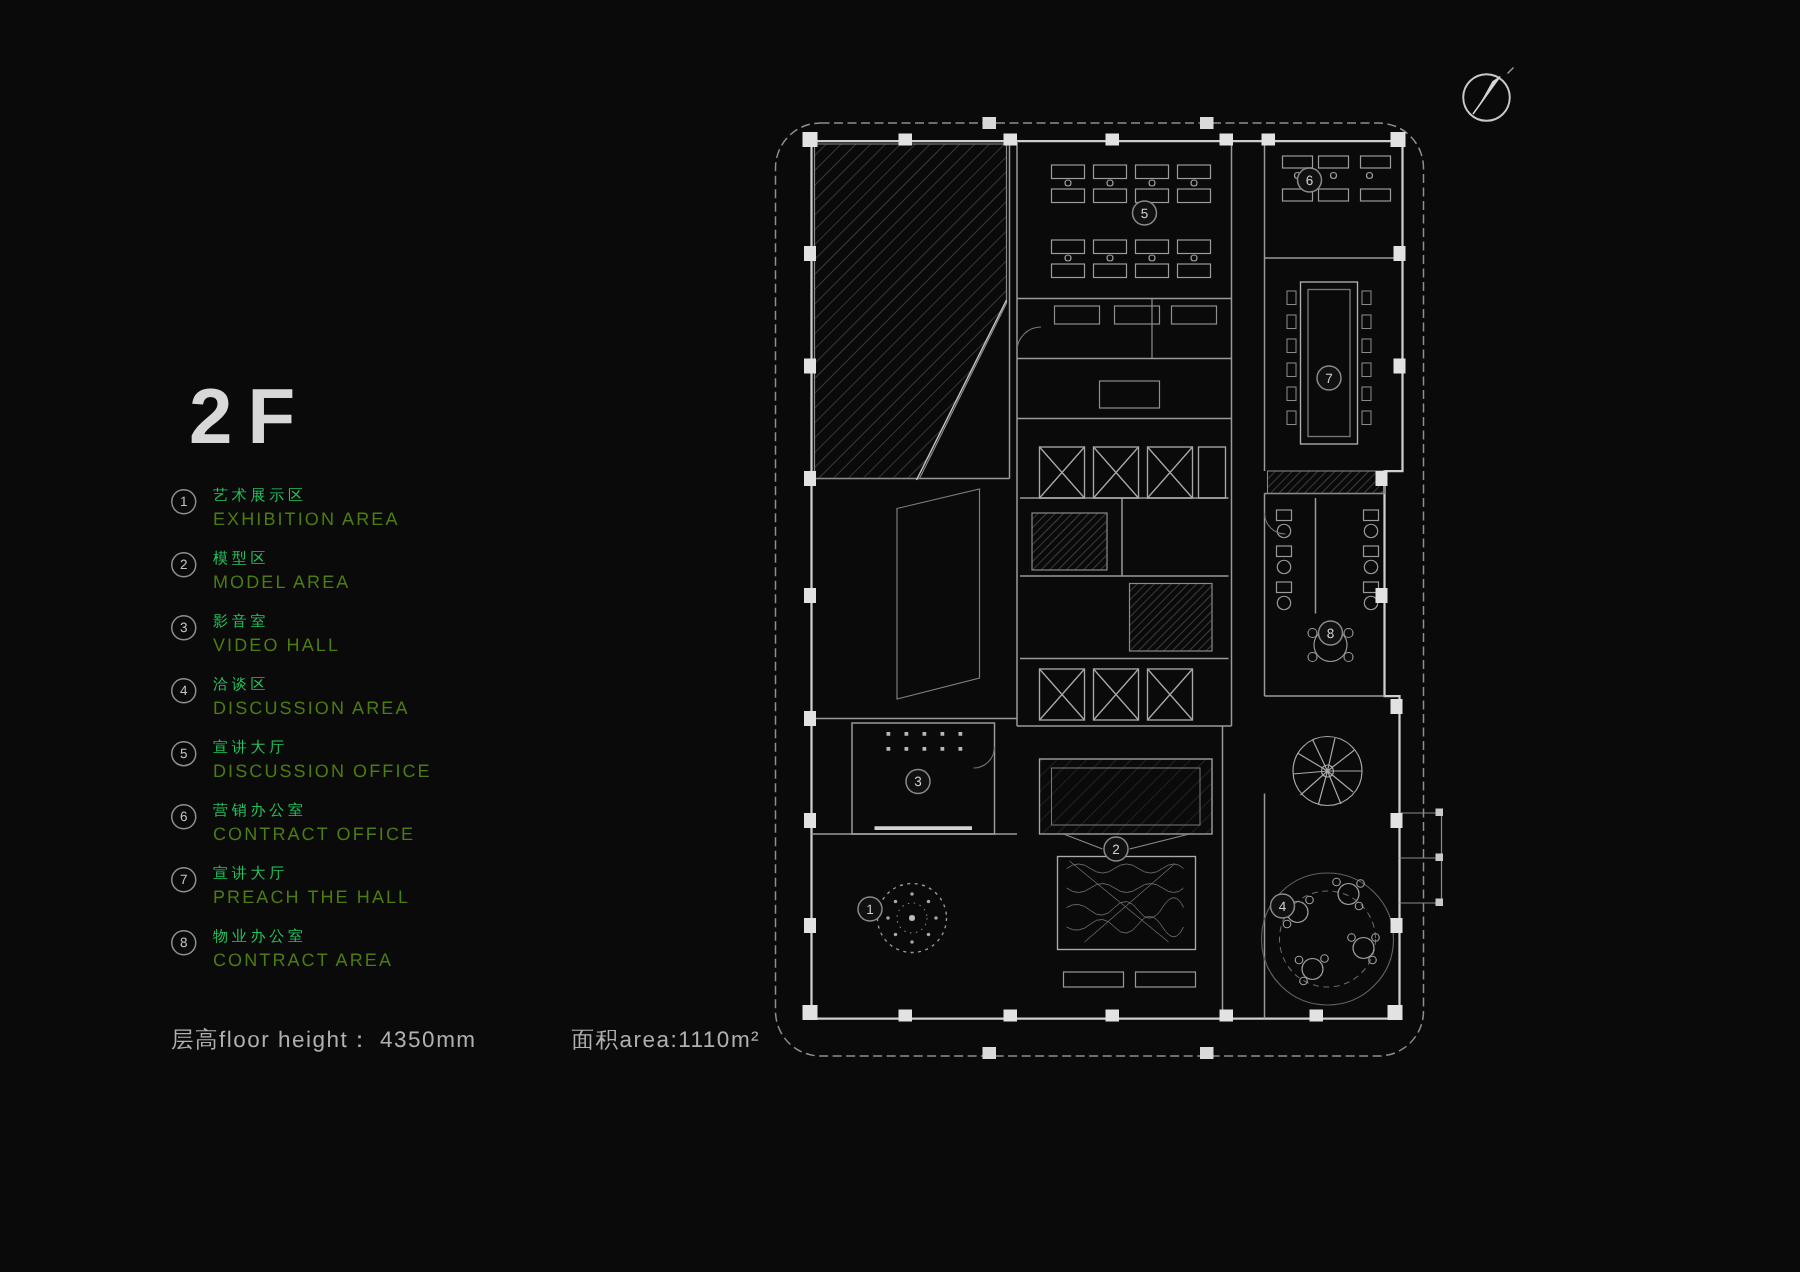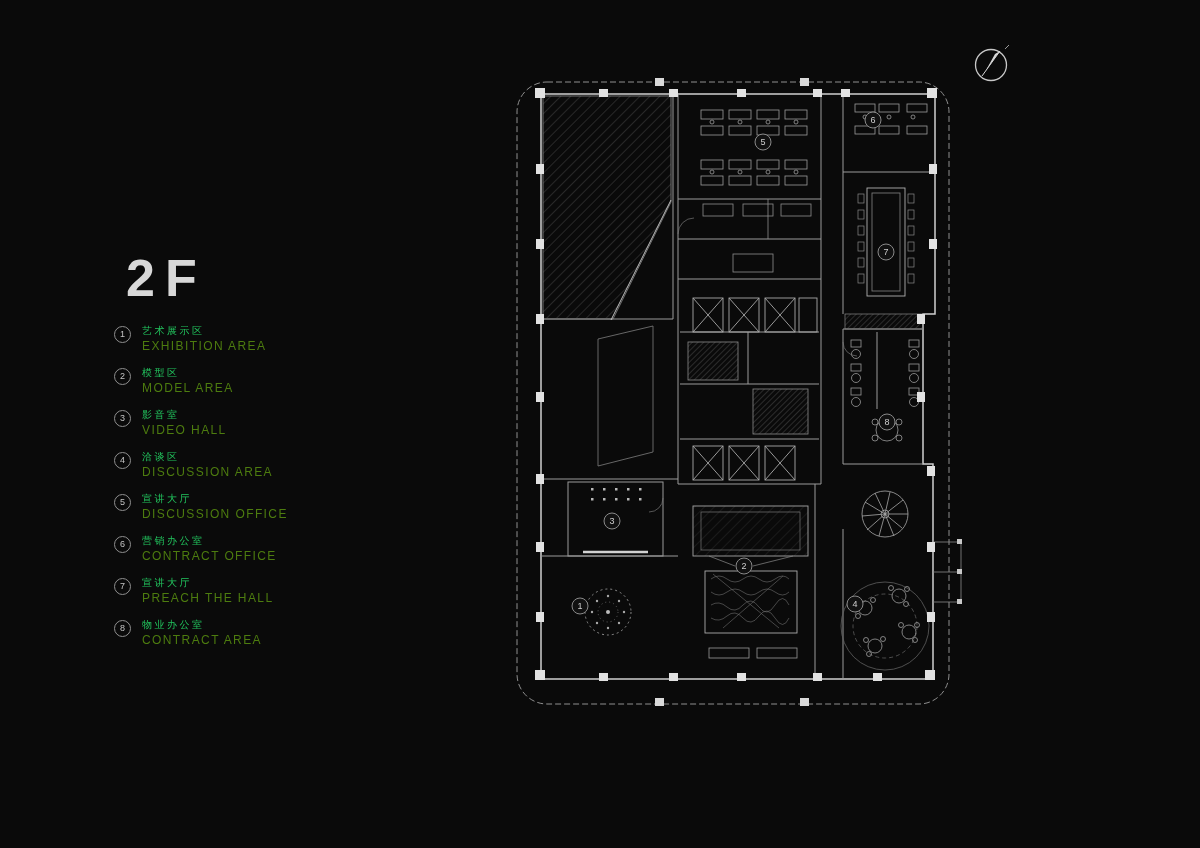--- a/index.html
+++ b/index.html
@@ -80,20 +80,24 @@
     </div>
     <div class="legend-item">
       <span class="num-circle">8</span>
       <div class="legend-text">
         <div class="zh">物业办公室</div>
         <div class="en">CONTRACT AREA</div>
       </div>
     </div>
   </div>
 
+  <div class="footer">
+    <span class="fh">层高floor height： 4350mm</span>
+    <span>面积area:1110m²</span>
+  </div>
 
   <div class="compass">
     <svg width="46" height="46" viewBox="0 0 46 46">
       <circle cx="23" cy="23" r="15.5" fill="none" stroke="#c8c8c8" stroke-width="1.3"></circle>
       <polygon points="14,34 32,9 27,12 17,30" fill="#d6d6d6"></polygon>
       <line x1="14" y1="34" x2="32" y2="9" stroke="#d6d6d6" stroke-width="1"></line>
       <line x1="37" y1="7" x2="41" y2="3" stroke="#9a9a9a" stroke-width="1"></line>
     </svg>
   </div>
 

